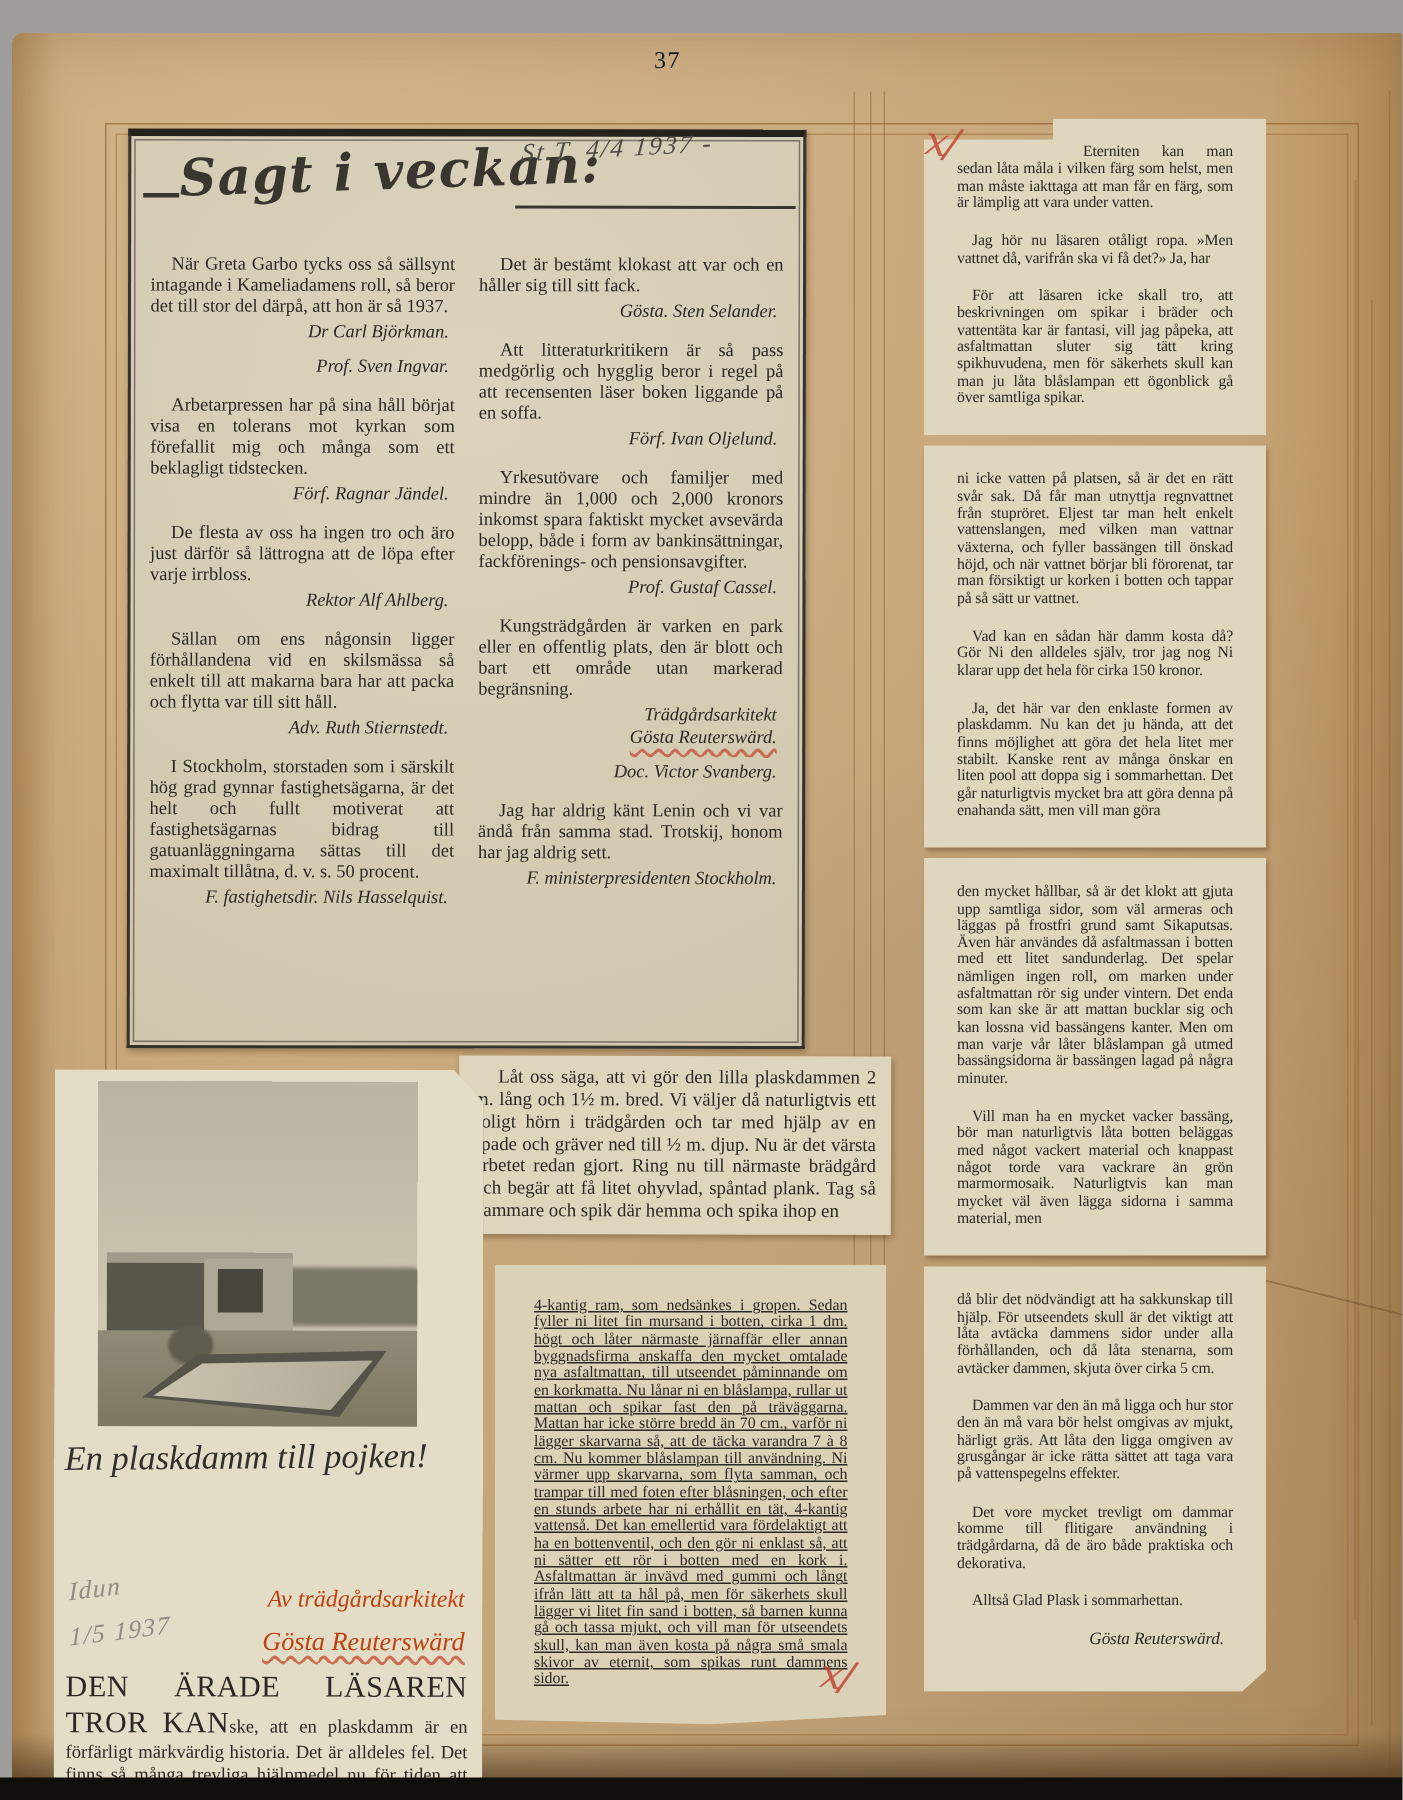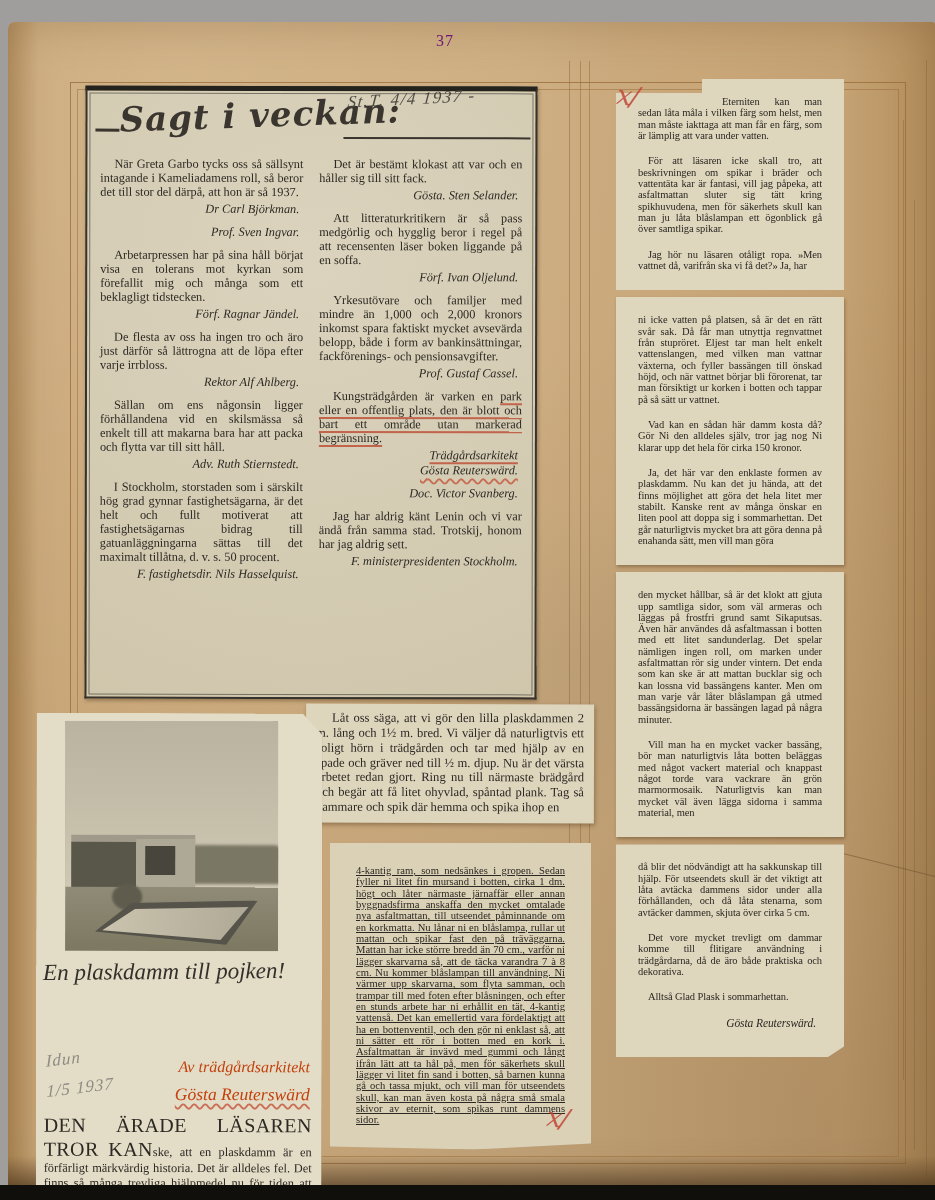--- a/index.html
+++ b/index.html
@@ -19,41 +19,41 @@
 
   
   .frame-outer{position:absolute;left:62px;top:60px;width:834px;height:1080px;border:1px solid rgba(150,106,53,.75);}
   .frame-inner{position:absolute;left:69px;top:67px;width:820px;height:1066px;border:1px solid rgba(150,106,53,.5);}
   .colrule{position:absolute;top:61px;height:1078px;width:1px;background:rgba(148,104,52,.5);}
   .crease{position:absolute;width:1px;background:rgba(110,78,40,.3);}
   .tear{position:absolute;left:843px;top:853px;width:100px;height:1px;background:rgba(100,68,35,.45);
     transform:rotate(14deg);transform-origin:left center;}
 
   .pagenum{position:absolute;left:420px;top:32px;width:50px;text-align:center;
-    font-size:16px;color:#701a75;letter-spacing:1px;}
+    font-size:16px;color:#0f172a;letter-spacing:1px;}
 
   
   .clip{position:absolute;color:#2c2823;box-shadow:1px 2px 4px rgba(70,45,18,.4);}
 
   
   .sagt{left:85px;top:86px;width:448px;height:606px;
     background:radial-gradient(circle at 50% 28%,#dbd3bd,#cfc6ac);
     border:2px solid #35332d;border-top:5px solid #24221d;transform:rotate(.1deg);}
   .sagt::after{content:"";position:absolute;inset:2px;border:1px solid rgba(45,43,38,.55);pointer-events:none;}
   .sagt-title{position:absolute;left:32px;top:4px;font-family:"DejaVu Serif",serif;font-style:italic;
     font-weight:700;font-size:34px;color:#3a362f;transform:rotate(-2deg);letter-spacing:1px;}
   .dash-left{position:absolute;left:8px;top:38px;width:24px;height:3px;background:#3a362f;}
   .rule-right{position:absolute;left:256px;top:46px;right:5px;height:2px;background:#3a362f;}
   .handwriting{position:absolute;left:260px;top:-2px;font-style:italic;font-size:17px;color:#4e4b45;
     transform:rotate(-3deg) skewX(-8deg);white-space:nowrap;letter-spacing:1.5px;}
   .sagt-cols{position:absolute;left:13px;top:66px;right:13px;display:flex;gap:16px;}
   .sagt-col{flex:1;font-size:12.3px;line-height:1.14;text-align:justify;}
-  .q{margin:0 0 3px;text-indent:14px;}
+  .q{margin:12px 0 3px;text-indent:14px;}
   .a{margin:0 0 9px;text-align:right;font-style:italic;padding-right:4px;}
-  .redul{text-decoration:underline;text-decoration-color:rgba(190,80,58,.85);
+  .redul{text-decoration-color:rgba(190,80,58,.85);
     text-decoration-thickness:2px;text-underline-offset:2.5px;}
   .redul-wavy{text-decoration:underline wavy rgba(198,92,66,.85);
     text-decoration-thickness:1.5px;text-underline-offset:3px;}
 
   
   .rightart{position:absolute;left:616px;top:79px;width:228px;}
   .piece{background:#ded6bd;padding:3px 8px 5px;margin-bottom:7px;box-shadow:1px 2px 3px rgba(70,45,18,.38);
     font-size:10.5px;line-height:1.08;text-align:justify;letter-spacing:-.1px;color:#2c2823;}
   .piece p{margin:14px;text-indent:10px;}
   .piece p.cont{text-indent:0;}
@@ -158,34 +158,35 @@
       <p class="a">Doc. Victor Svanberg.</p>
       <p class="q">Jag har aldrig känt Lenin och vi var ändå från samma stad. Trotskij, honom har jag aldrig sett.</p>
       <p class="a">F. ministerpresidenten Stockholm.</p>
     </div>
   </div>
 </div>
 
 <div class="rightart">
   <div class="piece piece-1">
     <p class="first">Eterniten kan man sedan låta måla i vilken färg som helst, men man måste iakttaga att man får en färg, som är lämplig att vara under vatten.</p>
+    <p>Jag hör nu läsaren otåligt ropa. »Men vattnet då, varifrån ska vi få det?» Ja, har</p>
     <p>För att läsaren icke skall tro, att beskrivningen om spikar i bräder och vattentäta kar är fantasi, vill jag påpeka, att asfaltmattan sluter sig tätt kring spikhuvudena, men för säkerhets skull kan man ju låta blåslampan ett ögonblick gå över samtliga spikar.</p>
-    <p>Jag hör nu läsaren otåligt ropa. »Men vattnet då, varifrån ska vi få det?» Ja, har</p>
   </div>
   <div class="piece">
     <p class="cont">ni icke vatten på platsen, så är det en rätt svår sak. Då får man utnyttja regnvattnet från stupröret. Eljest tar man helt enkelt vattenslangen, med vilken man vattnar växterna, och fyller bassängen till önskad höjd, och när vattnet börjar bli förorenat, tar man försiktigt ur korken i botten och tappar på så sätt ur vattnet.</p>
     <p>Vad kan en sådan här damm kosta då? Gör Ni den alldeles själv, tror jag nog Ni klarar upp det hela för cirka 150 kronor.</p>
     <p>Ja, det här var den enklaste formen av plaskdamm. Nu kan det ju hända, att det finns möjlighet att göra det hela litet mer stabilt. Kanske rent av många önskar en liten pool att doppa sig i sommarhettan. Det går naturligtvis mycket bra att göra denna på enahanda sätt, men vill man göra</p>
   </div>
   <div class="piece">
     <p class="cont">den mycket hållbar, så är det klokt att gjuta upp samtliga sidor, som väl armeras och läggas på frostfri grund samt Sikaputsas. Även här användes då asfaltmassan i botten med ett litet sandunderlag. Det spelar nämligen ingen roll, om marken under asfaltmattan rör sig under vintern. Det enda som kan ske är att mattan bucklar sig och kan lossna vid bassängens kanter. Men om man varje vår låter blåslampan gå utmed bassängsidorna är bassängen lagad på några minuter.</p>
     <p>Vill man ha en mycket vacker bassäng, bör man naturligtvis låta botten beläggas med något vackert material och knappast något torde vara vackrare än grön marmormosaik. Naturligtvis kan man mycket väl även lägga sidorna i samma material, men</p>
   </div>
   <div class="piece piece-4">
     <p class="cont">då blir det nödvändigt att ha sakkunskap till hjälp. För utseendets skull är det viktigt att låta avtäcka dammens sidor under alla förhållanden, och då låta stenarna, som avtäcker dammen, skjuta över cirka 5 cm.</p>
+    <p>Dammen var den än må ligga och hur stor den än må vara bör helst omgivas av mjukt, härligt gräs. Att låta den ligga omgiven av grusgångar är icke rätta sättet att taga vara på vattenspegelns effekter.</p>
     <p>Det vore mycket trevligt om dammar komme till flitigare användning i trädgårdarna, då de äro både praktiska och dekorativa.</p>
     <p class="alltsa">Alltså Glad Plask i sommarhettan.</p>
     <p class="sig">Gösta Reuterswärd.</p>
   </div>
 </div>
 
 <div class="clip mid1">
   <p>Låt oss säga, att vi gör den lilla plaskdammen 2 m. lång och 1½ m. bred. Vi väljer då naturligtvis ett soligt hörn i trädgården och tar med hjälp av en spade och gräver ned till ½ m. djup. Nu är det värsta arbetet redan gjort. Ring nu till närmaste brädgård och begär att få litet ohyvlad, spåntad plank. Tag så hammare och spik där hemma och spika ihop en</p>
 </div>
 <div class="clip mid2">

